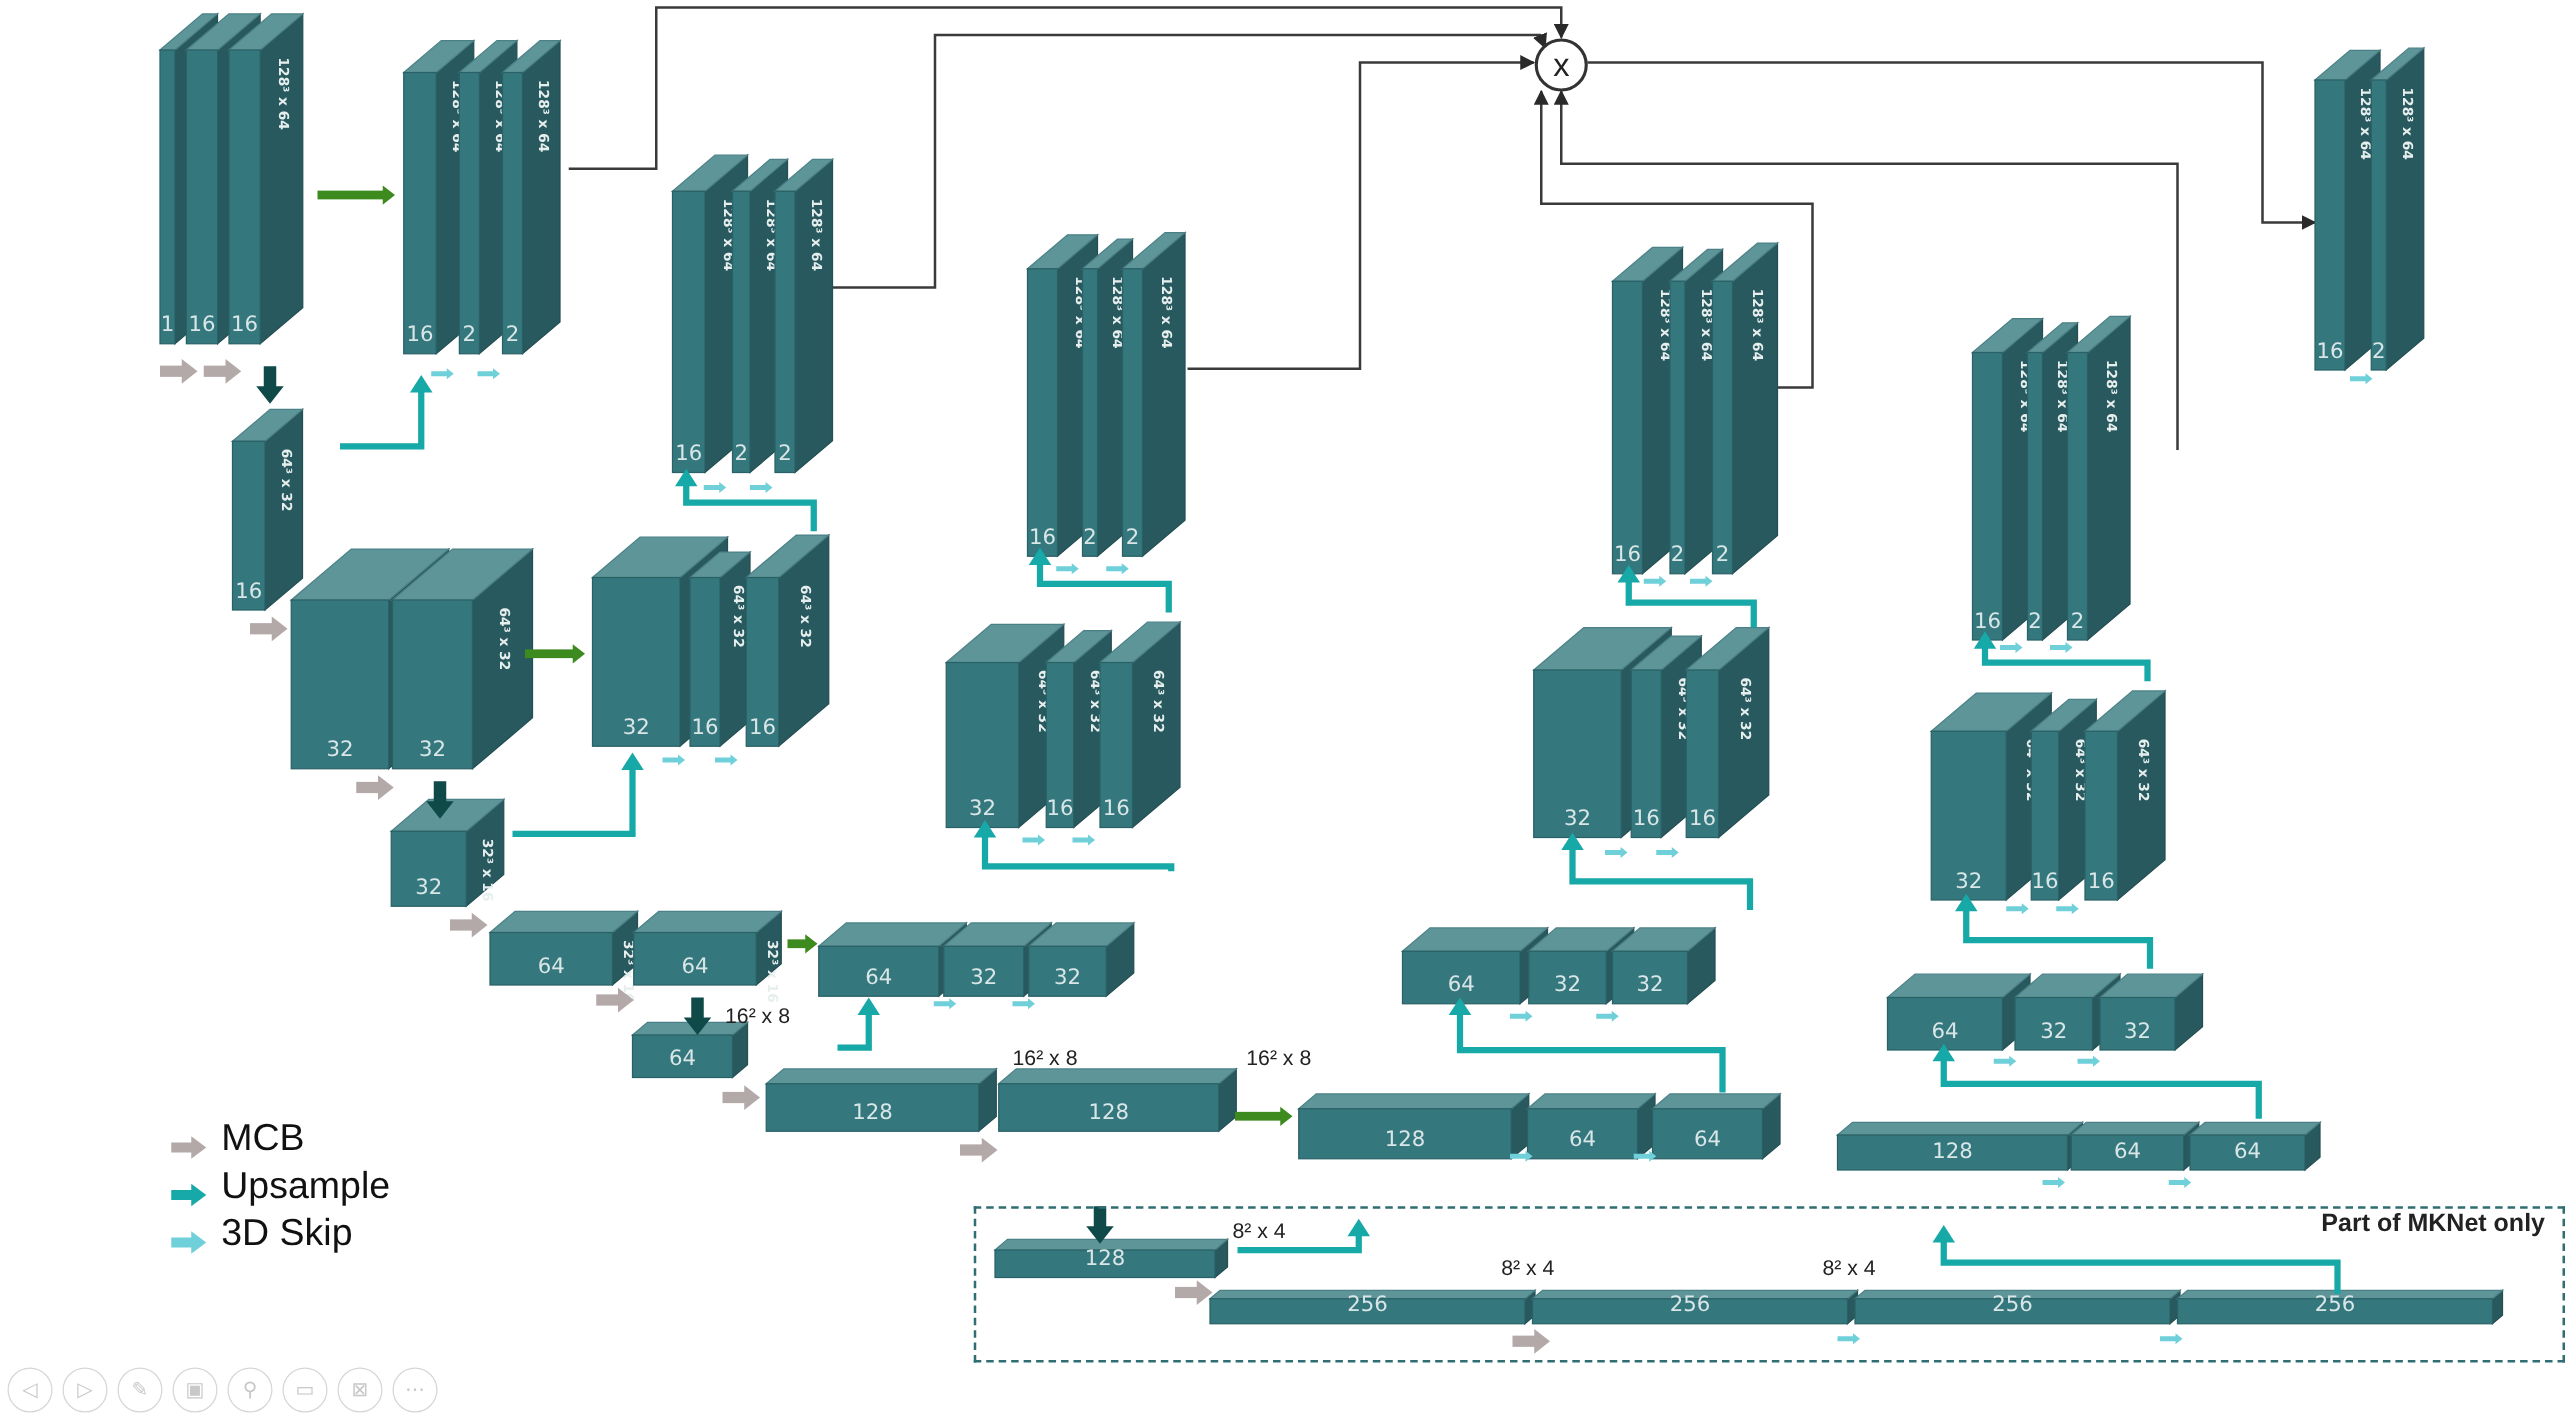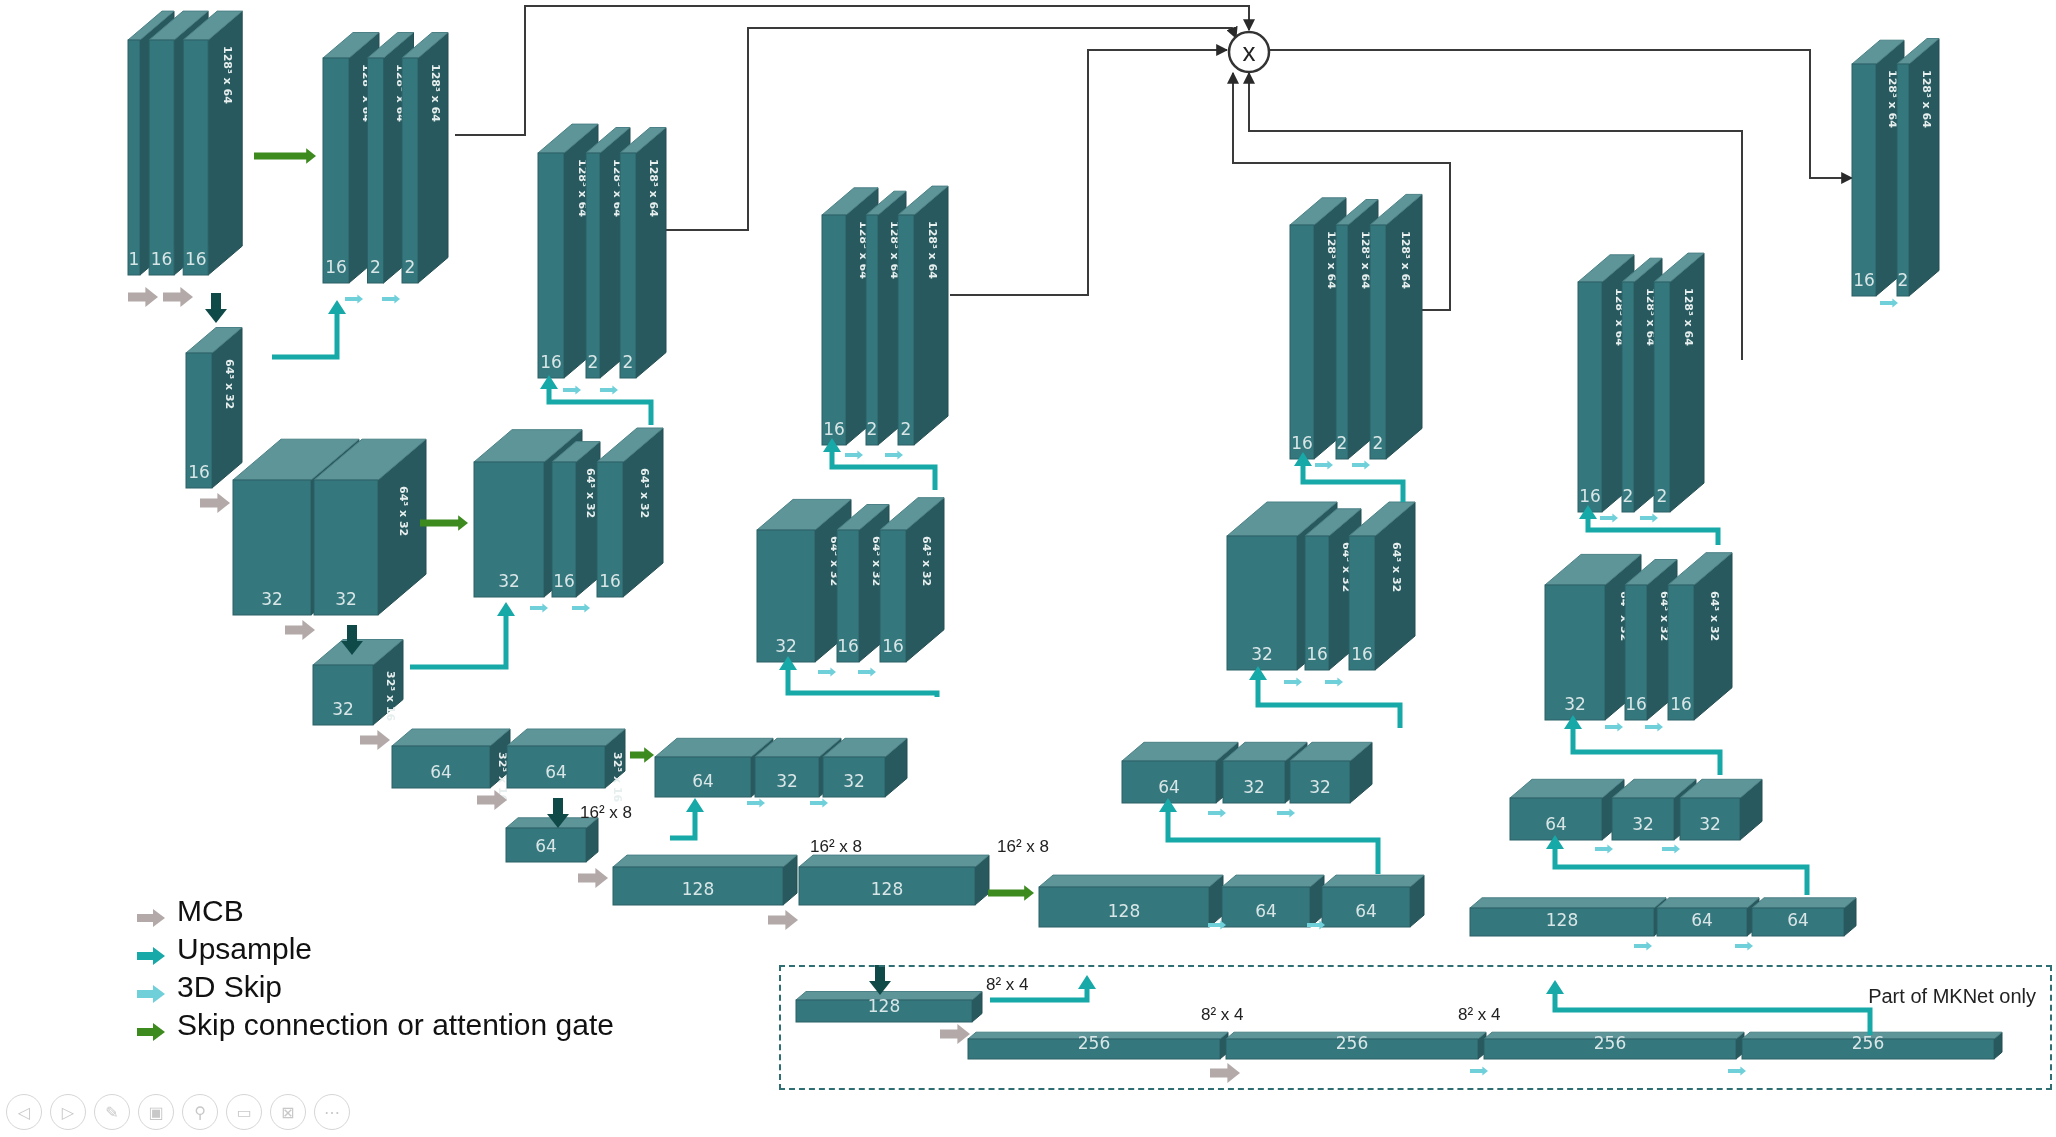--- a/index.html
+++ b/index.html
@@ -12,21 +12,21 @@
   .blk-dim   { fill:#e6eeee; font-family:"DejaVu Sans", sans-serif; font-size:11px; font-weight:bold; }
   .wire      { fill:none; stroke:#3a3a3a; stroke-width:2; }
   .up-wire   { fill:none; stroke:#17a8a8; stroke-width:5; }
   .anno      { fill:#222; font-family:"Liberation Sans", sans-serif; font-size:17px; }
   .mult-circle { fill:#fff; stroke:#333; stroke-width:2.5; }
   .mult-x    { fill:#222; font-family:"Liberation Sans", sans-serif; font-size:26px; }
   .legend { position:absolute; left:135px; top:890px; }
   .legend-item { display:flex; align-items:flex-end; height:38px; font-size:30px; color:#111; }
   .legend-item svg { margin-right:8px; }
   .mknet-box { position:absolute; left:779px; top:965px; width:1273px; height:125px; border:2.5px dashed #2f6e72; box-sizing:border-box; }
-  .mknet-label { position:absolute; right:14px; top:18px; font-size:20px; color:#222; }
+  .mknet-label { position:absolute; right:14px; top:1px; font-size:20px; color:#222;font-weight:bold; }
   .toolbar { position:absolute; left:6px; top:1094px; display:flex; gap:8px; }
   .tb-btn { width:36px; height:36px; border:1.5px solid #d6d6d6; border-radius:50%; display:flex; align-items:center; justify-content:center; color:#c8c8c8; font-size:16px; box-sizing:border-box; background:#fff; }
 </style>
 </head>
 <body>
 
 <svg id="diagram" width="2056" height="1137">
   <defs>
     <marker id="ah-black" viewBox="0 0 10 10" refX="9" refY="5" markerWidth="6" markerHeight="6" orient="auto">
       <path d="M0,0 L10,5 L0,10 z" fill="#2a2a2a"></path>
@@ -733,27 +733,20 @@
       </svg>
       <span>Upsample</span>
     </div>
     <div class="legend-item">
       <svg width="34" height="20">
         <rect x="2" y="6" width="18" height="8" fill="#6fd0da"></rect>
         <polygon points="18,1 30,10 18,19" fill="#6fd0da"></polygon>
       </svg>
       <span>3D Skip</span>
     </div>
-    <div class="legend-item">
-      <svg width="34" height="20">
-        <rect x="2" y="6" width="18" height="8" fill="#3d8a1f"></rect>
-        <polygon points="18,1 30,10 18,19" fill="#3d8a1f"></polygon>
-      </svg>
-      <span>Skip connection or attention gate</span>
-    </div>
   </div>
 
 <div class="toolbar" id="toolbar">
     <div class="tb-btn">
       <span>◁</span>
     </div>
     <div class="tb-btn">
       <span>▷</span>
     </div>
     <div class="tb-btn">

